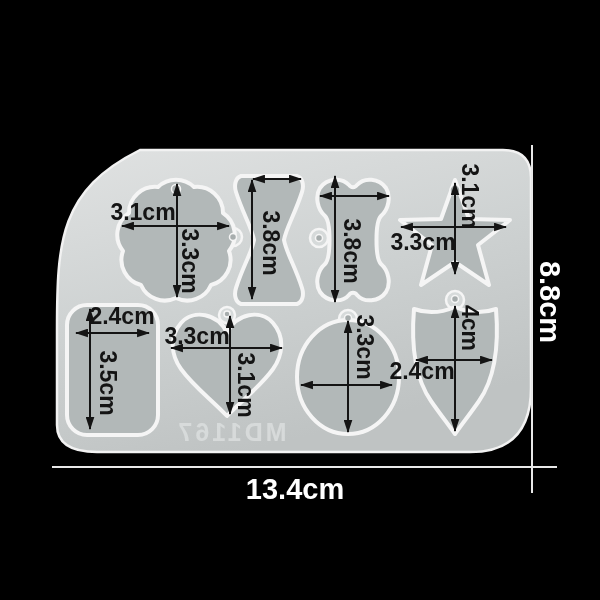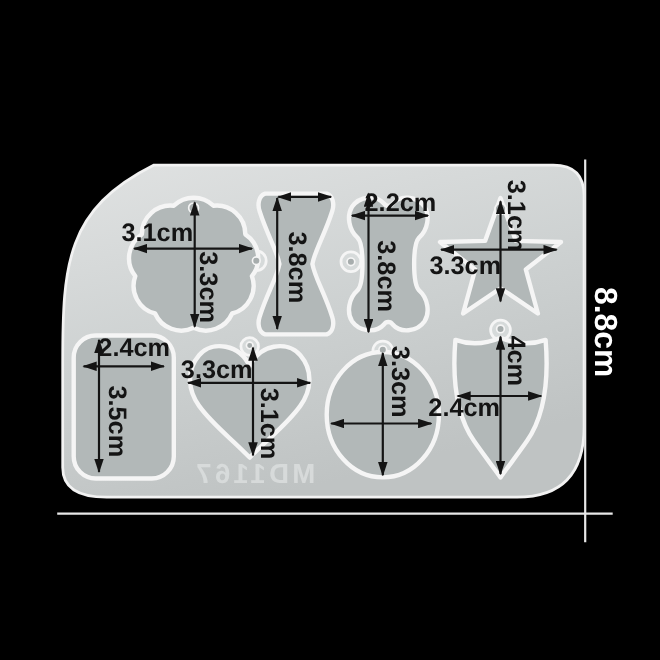--- a/index.html
+++ b/index.html
@@ -109,34 +109,34 @@
       <line x1="52" y1="467" x2="557" y2="467"></line>
       <line x1="532" y1="145" x2="532" y2="493"></line>
     </g>
   </svg>
 
   <div class="label" style="left:143px;top:212px">3.1cm</div>
   <div class="label v" style="left:189px;top:261px">3.3cm</div>
 
   <div class="label v" style="left:270px;top:243px">3.8cm</div>
 
-  <div class="label" style="left:364px;top:184px">2.2cm</div>
   <div class="label v" style="left:351px;top:251px">3.8cm</div>
 
   <div class="label" style="left:423px;top:242px">3.3cm</div>
   <div class="label v" style="left:469px;top:196px">3.1cm</div>
 
   <div class="label" style="left:122px;top:316px">2.4cm</div>
   <div class="label v" style="left:107px;top:383px">3.5cm</div>
 
   <div class="label" style="left:197px;top:336px">3.3cm</div>
   <div class="label v" style="left:245px;top:385px">3.1cm</div>
 
   <div class="label v" style="left:364px;top:347px">3.3cm</div>
 
   <div class="label" style="left:422px;top:371px">2.4cm</div>
   <div class="label v" style="left:469px;top:328px">4cm</div>
 
+  <div class="label overall" style="left:295px;top:489px">13.4cm</div>
   <div class="label overall v" style="left:549px;top:302px">8.8cm</div>
 
   <div class="label code" style="left:231px;top:432px">MD1167</div>
 
 </div>
 
 </body></html>

